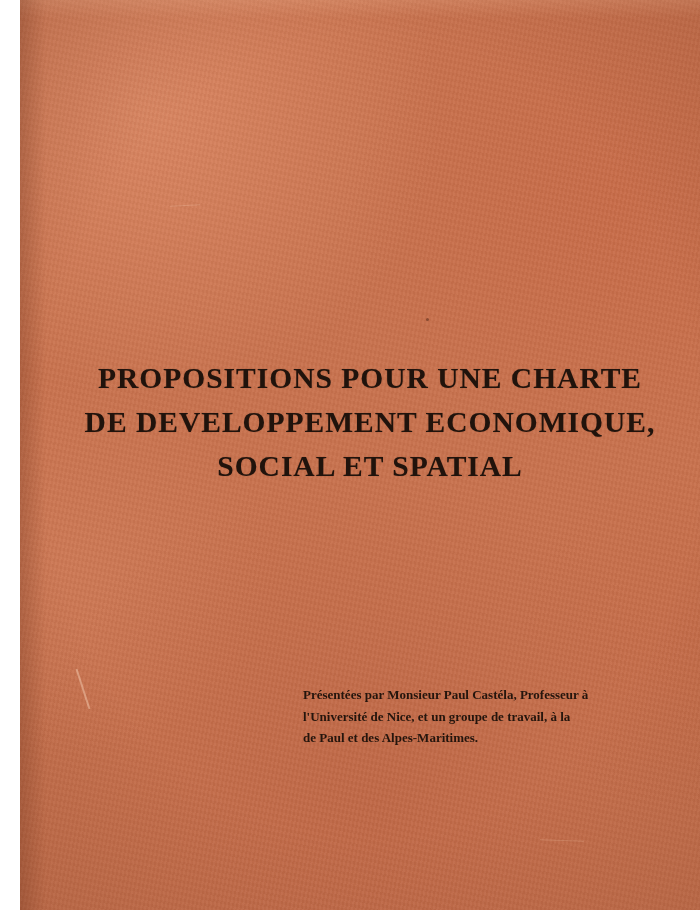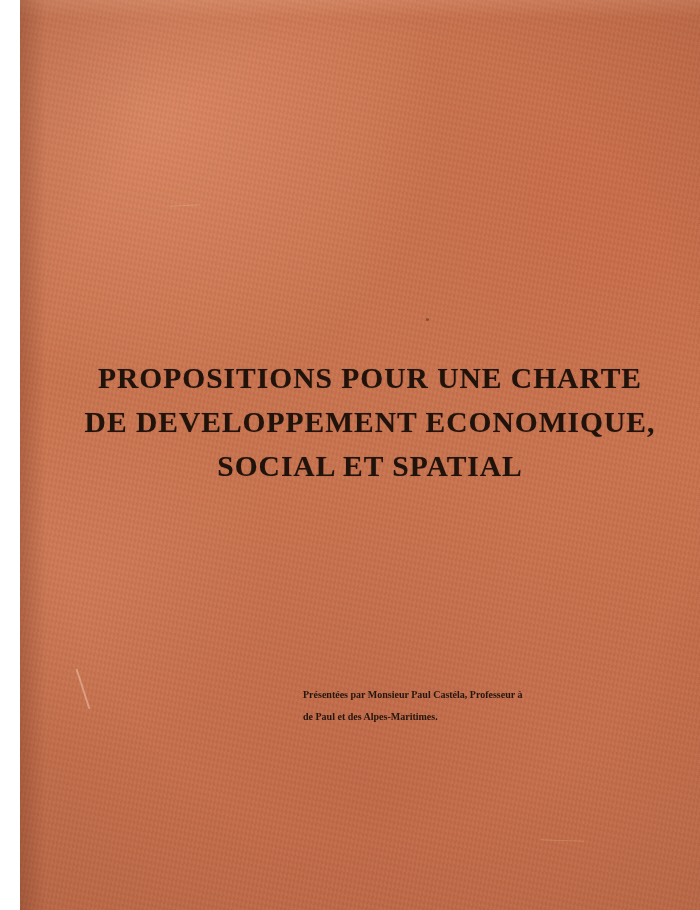--- a/index.html
+++ b/index.html
@@ -96,21 +96,21 @@
     text-shadow: 0 0 1px rgba(30,15,8,0.35);
   }
   .credit-block {
     position: absolute;
     left: 283px;
     top: 684px;
     width: 368px;
     color: #24150d;
     font-family: "Liberation Serif", serif;
     font-weight: bold;
-    font-size: 10px;
+    font-size: 13px;
     line-height: 21.5px;
     text-align: left;
   }
   .credit-line { white-space: nowrap; }
 </style>
 </head>
 <body>
 
 <div id="cover">
   <div class="tex1"></div>
@@ -126,15 +126,16 @@
   <div class="scratch s4"></div>
 
   <div class="title-block">
     <div class="title-line">PROPOSITIONS POUR UNE CHARTE</div>
     <div class="title-line">DE DEVELOPPEMENT ECONOMIQUE,</div>
     <div class="title-line">SOCIAL ET SPATIAL</div>
   </div>
 
   <div class="credit-block">
     <div class="credit-line">Présentées par Monsieur Paul Castéla, Professeur à</div>
+    <div class="credit-line">l'Université de Nice, et un groupe de travail, à la</div>
     <div class="credit-line">de Paul et des Alpes-Maritimes.</div>
   </div>
 </div>
 
 </body></html>

